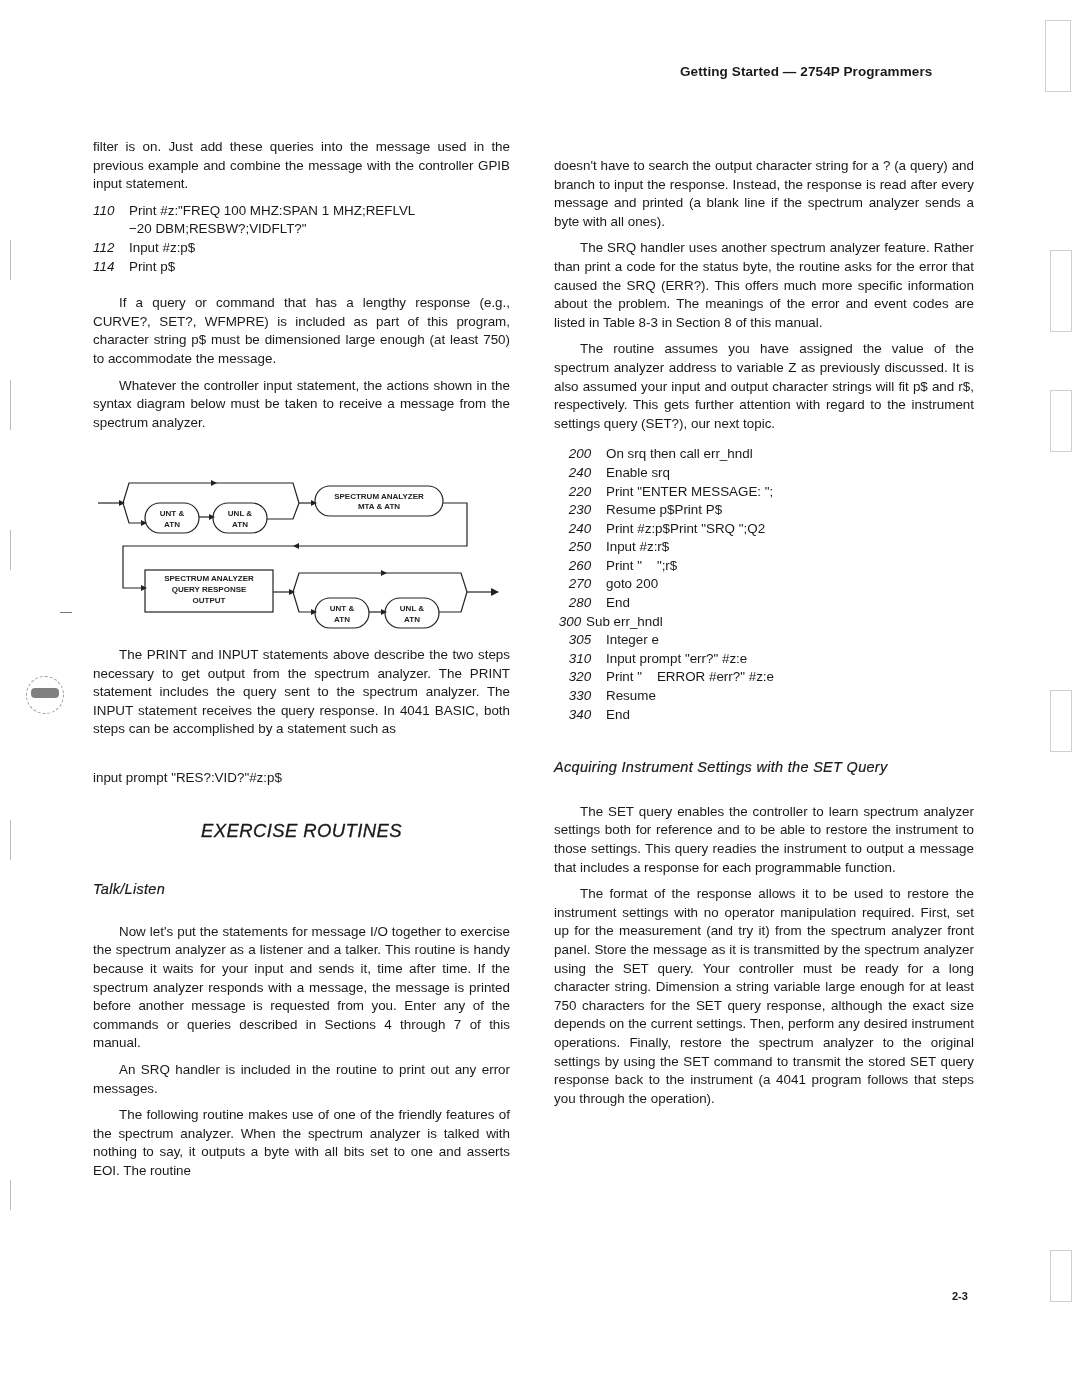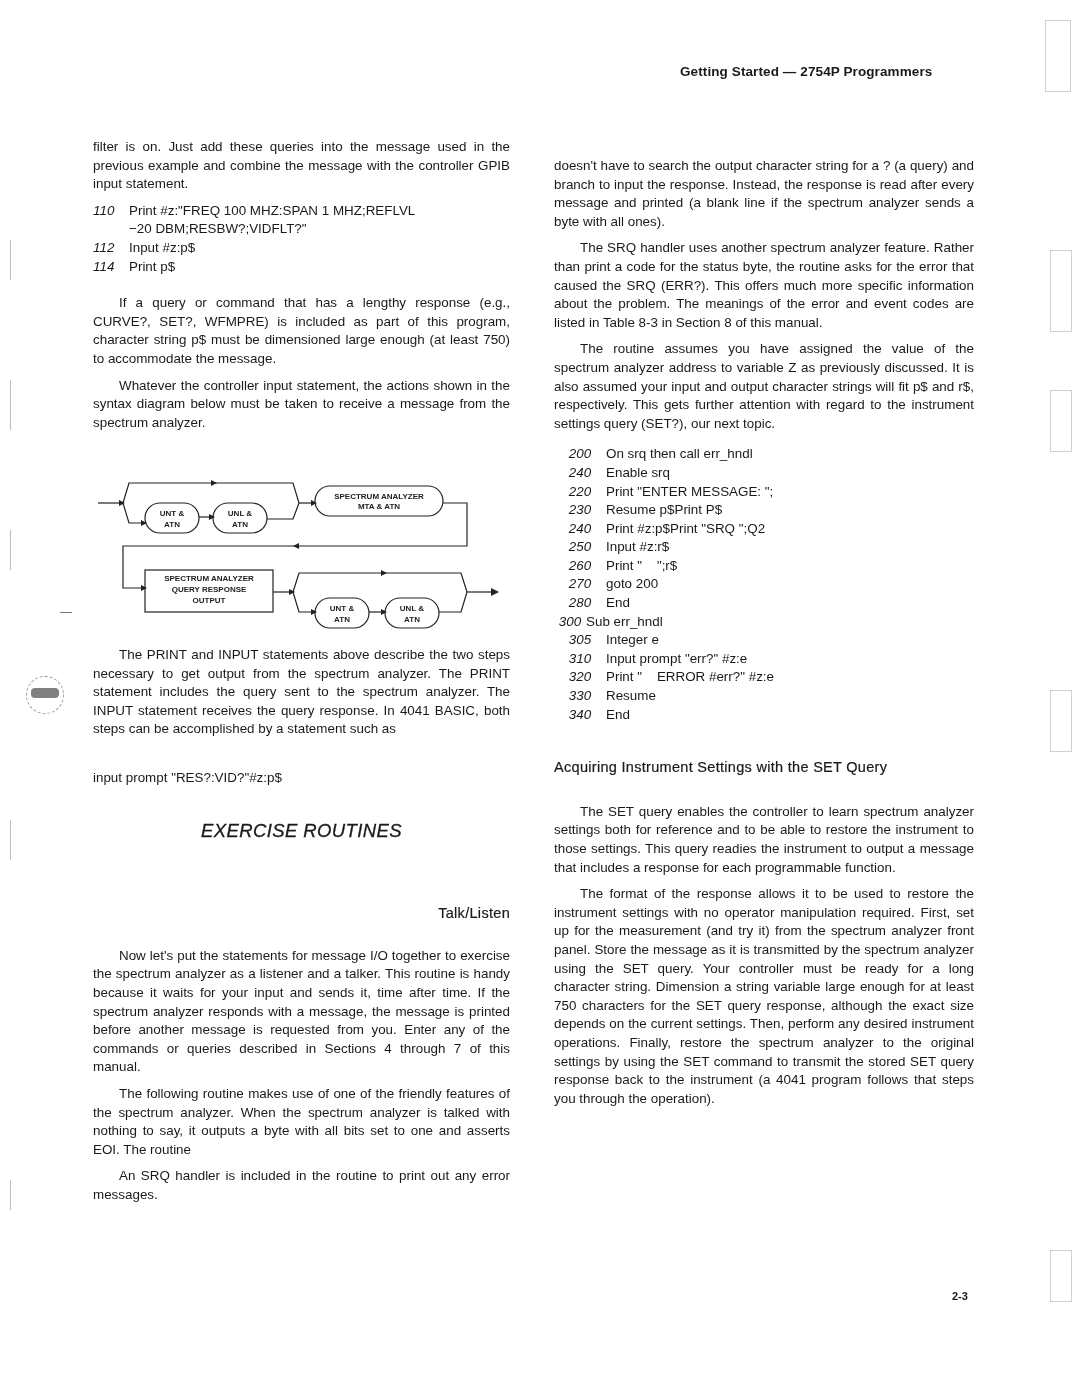--- a/index.html
+++ b/index.html
@@ -12,21 +12,21 @@
   .col-left { left:93px; width:417px; }
   .col-right { left:554px; width:420px; }
   p { margin:0 0 8px 0; text-align:justify; }
   p.indent { text-indent:26px; }
   .code { margin:0; }
   .code-line { display:flex; white-space:pre; line-height:18.6px; }
   .code-line .num { width:36px; flex:none;font-style:italic; }
   .listing .num { width:52px; flex:none; }
   .listing .num.sub { width:32px; }
   h1.section { font-size:18.5px; font-weight:normal; letter-spacing:0.4px; text-align:center; margin:0;font-style:italic; -webkit-text-stroke:0.3px #1a1a1a; }
-  h2.sub { font-size:14.5px; font-weight:normal; margin:0; letter-spacing:0.3px; -webkit-text-stroke:0.2px #1a1a1a; }
+  h2.sub { font-size:14.5px; font-weight:normal; margin:0; letter-spacing:0.3px;font-style:italic; -webkit-text-stroke:0.2px #1a1a1a; }
   .pagenum { position:absolute; top:1290px; left:952px; font-size:11px; font-weight:bold; }
   .diagram { position:absolute; left:93px; top:474px; width:420px; height:160px; }
   .margin-mark { position:absolute; background:#bdbdbd; width:1px; }
   .punch { position:absolute; left:26px; top:676px; width:36px; height:36px; border-radius:50%; border:1px dashed #999; }
   .punch-fill { position:absolute; left:31px; top:688px; width:28px; height:10px; background:#555; border-radius:4px; opacity:0.75; }
   .edge-frame { position:absolute; border:1px solid #d0d0d0; }
 </style>
 </head>
 <body>
 
@@ -131,25 +131,25 @@
       <text x="319" y="148">ATN</text>
     </g>
   </svg>
 </div>
 
 <div class="col col-left" style="top:646px;">
   <p class="indent">The PRINT and INPUT statements above describe the two steps necessary to get output from the spectrum analyzer. The PRINT statement includes the query sent to the spectrum analyzer. The INPUT statement receives the query response. In 4041 BASIC, both steps can be accomplished by a statement such as</p>
   <div class="code-line" style="margin-top:30px;">input prompt "RES?:VID?"#z:p$</div>
 
   <h1 class="section" style="margin-top:34px;">EXERCISE ROUTINES</h1>
-  <h2 class="sub" style="margin-top:64px; margin-bottom:24px;text-align:right;">Talk/Listen</h2>
+  <h2 class="sub" style="margin-top:40px; margin-bottom:24px;">Talk/Listen</h2>
 
   <p class="indent">Now let's put the statements for message I/O together to exercise the spectrum analyzer as a listener and a talker. This routine is handy because it waits for your input and sends it, time after time. If the spectrum analyzer responds with a message, the message is printed before another message is requested from you. Enter any of the commands or queries described in Sections 4 through 7 of this manual.</p>
+  <p class="indent">An SRQ handler is included in the routine to print out any error messages.</p>
   <p class="indent">The following routine makes use of one of the friendly features of the spectrum analyzer. When the spectrum analyzer is talked with nothing to say, it outputs a byte with all bits set to one and asserts EOI. The routine</p>
-  <p class="indent">An SRQ handler is included in the routine to print out any error messages.</p>
 </div>
 
 <div class="col col-right" style="top:138px;margin-top:19px;">
   <p>doesn't have to search the output character string for a ? (a query) and branch to input the response. Instead, the response is read after every message and printed (a blank line if the spectrum analyzer sends a byte with all ones).</p>
   <p class="indent">The SRQ handler uses another spectrum analyzer feature. Rather than print a code for the status byte, the routine asks for the error that caused the SRQ (ERR?). This offers much more specific information about the problem. The meanings of the error and event codes are listed in Table 8-3 in Section 8 of this manual.</p>
   <p class="indent">The routine assumes you have assigned the value of the spectrum analyzer address to variable Z as previously discussed. It is also assumed your input and output character strings will fit p$ and r$, respectively. This gets further attention with regard to the instrument settings query (SET?), our next topic.</p>
 
   <div class="code listing" style="margin-top:12px;text-align:center;">
     <div class="code-line"><span class="num">200</span><span>On srq then call err_hndl</span></div>
     <div class="code-line"><span class="num">240</span><span>Enable srq</span></div>

